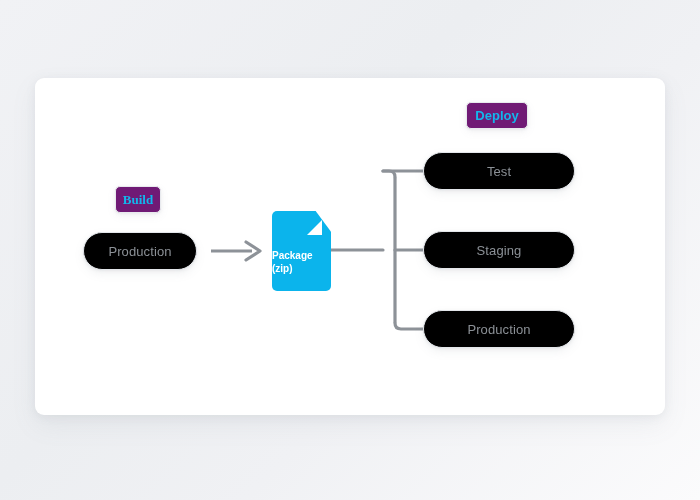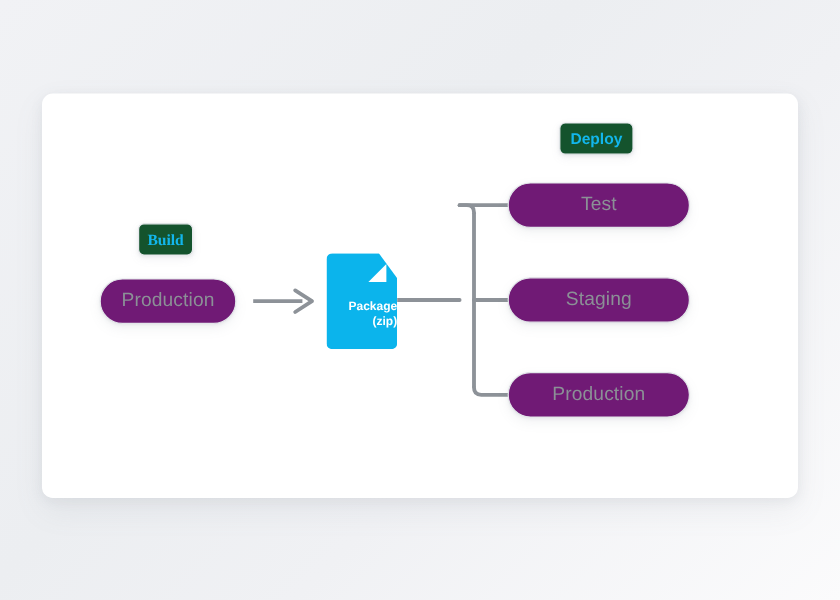--- a/index.html
+++ b/index.html
@@ -32,44 +32,44 @@
     box-shadow: 0 2px 10px rgba(120,128,140,0.10),
                 0 10px 26px rgba(120,128,140,0.09);
   }
 
   
   .node {
     position: absolute;
     display: flex;
     align-items: center;
     justify-content: center;
-    background: #701a75;
+    background: #000000;
     border: 1px solid #e3e6ea;
     border-radius: 999px;
     box-shadow: 0 1px 3px rgba(130,138,150,0.13),
                 0 4px 10px rgba(130,138,150,0.10);
     color: #8b9096;
-    font-size: 16px;
+    font-size: 13px;
     letter-spacing: 0.1px;
     white-space: nowrap;
     box-sizing: border-box;
   }
 
   #node-development { left: 83px;  top: 232px; width: 114px; height: 38px; }
   #node-test        { left: 423px; top: 152px; width: 152px; height: 38px; }
   #node-staging     { left: 423px; top: 231px; width: 152px; height: 38px; }
   #node-production  { left: 423px; top: 310px; width: 152px; height: 38px; }
 
   
   .badge {
     position: absolute;
     display: flex;
     align-items: center;
     justify-content: center;
-    background: #14532d;
+    background: #701a75;
     border: 1px solid #e8eaee;
     border-radius: 5px;
     box-shadow: 0 1px 3px rgba(130,138,150,0.13),
                 0 3px 8px rgba(130,138,150,0.09);
     color: #12b6ec;
     font-size: 13px;
     font-weight: bold;
     white-space: nowrap;
     box-sizing: border-box;
   }
@@ -99,21 +99,21 @@
     width: 0;
     height: 0;
     border-left: 15px solid transparent;
     border-bottom: 15px solid #ffffff;
   }
   #package-node .pkg-label {
     position: absolute;
     left: 0;
     right: 0;
     top: 38px;
-    text-align: right;
+    text-align: left;
     color: #ffffff;
     font-size: 10px;
     font-weight: bold;
     line-height: 13px;
     pointer-events: none;
   }
 
   
   #arrow-dev-package {
     position: absolute;

